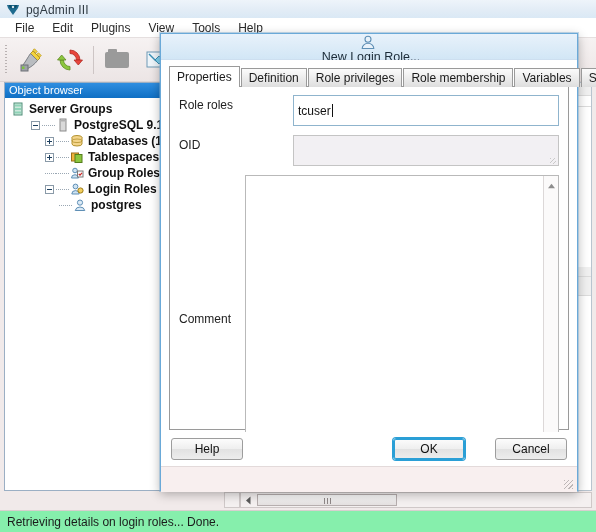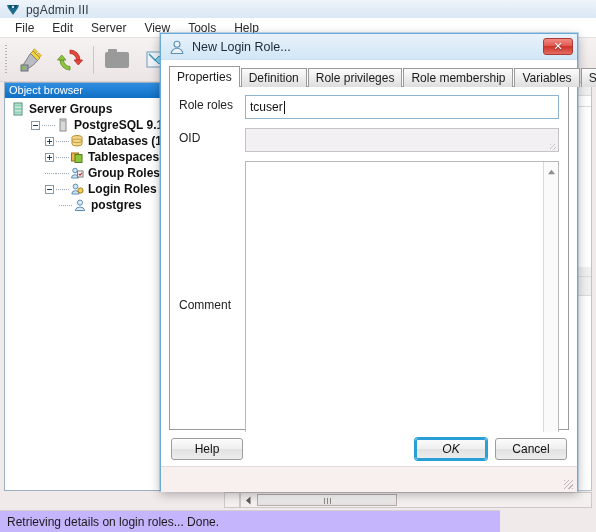--- a/index.html
+++ b/index.html
@@ -115,38 +115,39 @@
     width:7px; height:6px;
     background-image: repeating-linear-gradient(to right,#8f8888 0 1px, transparent 1px 3px);
   }
   #vscroll-left {
     position:absolute; left:224px; top:492px; width:16px; height:16px;
     background:#f4f0f0; border:1px solid #cfc8c8;
   }
 
   
   #status-bar {
-    position:absolute; left:0; top:510px; width:500px; height:22px;
-    background:#c4b5fd; border-top:1px solid #d8cfcf;
+    position:absolute; left:0; top:510px; width:596px; height:22px;
+    background:#86efac; border-top:1px solid #d8cfcf;
     display:flex; align-items:center; padding-left:7px;
   }
   #status-bar .status-text { font-size:12px; color:#1b1b1b; }
 
   
   #dialog {
     position:absolute; left:160px; top:33px; width:418px; height:458px;
     background:#ffffff;
     border:1px solid #6aa9d8;
     box-shadow: 0 0 0 1px rgba(120,170,210,.45), 0 3px 10px rgba(0,0,0,.30);
   }
   #dlg-titlebar {
     height:26px; width:100%;
     background: linear-gradient(to bottom,#e8f2fb 0%, #ddecf8 50%, #d2e6f6 100%);
     display:flex; align-items:center; padding:0 4px 0 8px;
     border-bottom:1px solid #cddff0;
+    flex-direction:column;
   }
   #dlg-titlebar .dlg-icon { width:16px; height:16px; flex:none; margin-right:7px; }
   #dlg-titlebar .dlg-title { font-size:12.5px; color:#1b2b38; flex:1; }
   #dlg-close {
     width:30px; height:17px; flex:none;
     background: linear-gradient(to bottom,#f08b85 0%, #e05a52 45%, #cf352b 50%, #e26b62 100%);
     border:1px solid #b03a33; border-radius:3px;
     display:flex; align-items:center; justify-content:center;
     color:#fff; font-size:11px; font-weight:bold; line-height:1;
     text-shadow:0 1px 1px rgba(0,0,0,.4); cursor:pointer;
@@ -176,23 +177,23 @@
   #tab-panel {
     position:relative; margin-top:-1px;
     height:344px; border:1px solid #9a9a9a; background:#ffffff;
     padding:8px 9px;
   }
   .form-row { display:flex; align-items:flex-start; margin-bottom:9px; }
   .form-row .lab {
     width:66px; flex:none; font-size:12px; color:#222; padding-top:3px;
   }
   .txtfield {
-    flex:1; height:24px; border:1px solid #8fb4cd; background:#ffffff;
+    flex:1; height:31px; border:1px solid #8fb4cd; background:#ffffff;
     font-size:12px; color:#111; padding:1px 4px; line-height:18px;
-    display:flex; align-items:center; position:relative;
+    display:flex; align-items:center; position:relative;margin-left:48px;
   }
   .txtfield .caret {
     display:inline-block; width:1px; height:13px; background:#111; margin-left:1px;
   }
   .txtfield.readonly {
     border:1px solid #c4c4c4; background:#f2f0f3;
   }
   .txtfield.readonly:after {
     content:""; position:absolute; right:2px; bottom:1px; width:6px; height:6px;
     background-image: repeating-linear-gradient(135deg,#c9c9c9 0 1px, transparent 1px 3px);
@@ -236,21 +237,21 @@
     font-size:12px; color:#111;
     background: linear-gradient(to bottom,#fcfcfc 0%,#efefef 48%,#e2e2e2 52%,#ededed 100%);
     border:1px solid #9d9d9d; border-radius:3px;
     display:flex; align-items:center; justify-content:center; cursor:pointer;
   }
   .btn.focus {
     box-shadow: 0 0 0 1px #2a9fd6 inset, 0 0 0 1px #2a9fd6;
     border-color:#2a9fd6;
   }
   #btn-bar .grow { flex:1; }
-  #btn-ok { margin-right:8px;font-style:italic; }
+  #btn-ok { margin-right:30px; }
 
   
   #dlg-footer {
     position:absolute; left:0; bottom:0; width:100%; height:26px;
     background:#f8efef; border-top:1px solid #e3dada;
   }
   #dlg-footer .grip {
     position:absolute; right:4px; bottom:3px; width:9px; height:9px;
     background-image: repeating-linear-gradient(135deg,#bdb6b6 0 1px, transparent 1px 3px);
   }
@@ -268,21 +269,21 @@
         <path d="M8.5 2 L11 2 L10.5 4 L8.5 6 Z" fill="#0d4c68"></path>
         <circle cx="7" cy="4" r="1.1" fill="#ffffff"></circle>
       </svg>
     </span>
     <span class="app-title">pgAdmin III</span>
   </div>
 
   <div id="menu-bar">
     <span class="menu-item">File</span>
     <span class="menu-item">Edit</span>
-    <span class="menu-item">Server</span>
+    <span class="menu-item">Plugins</span>
     <span class="menu-item">View</span>
     <span class="menu-item">Tools</span>
     <span class="menu-item">Help</span>
   </div>
 
   <div id="tool-bar">
     <span class="tb-grip"></span>
 
     <span class="tb-btn">
       <svg width="26" height="26" viewBox="0 0 26 26">

